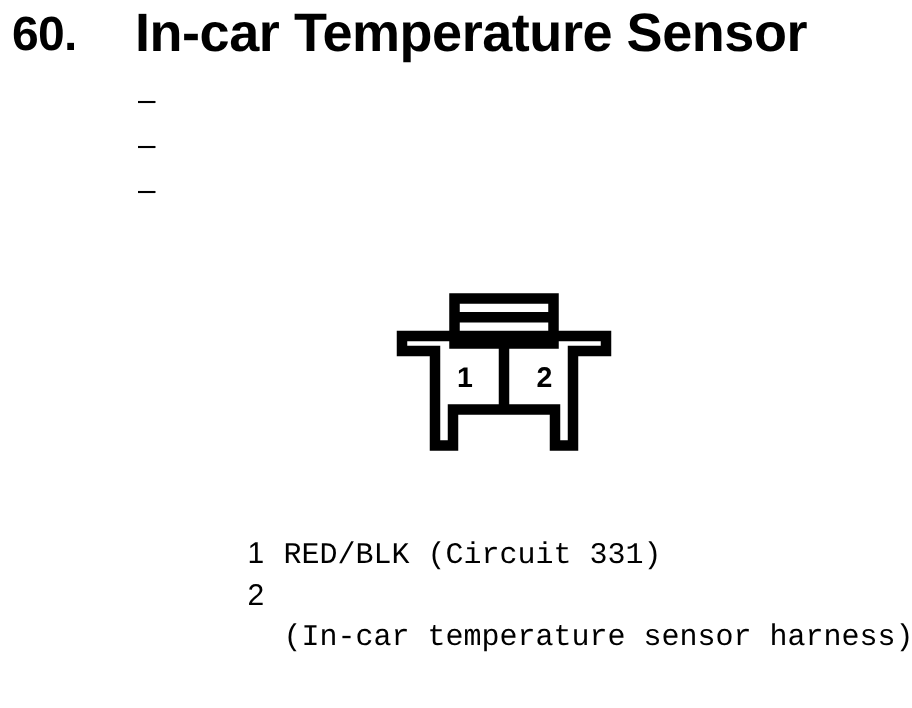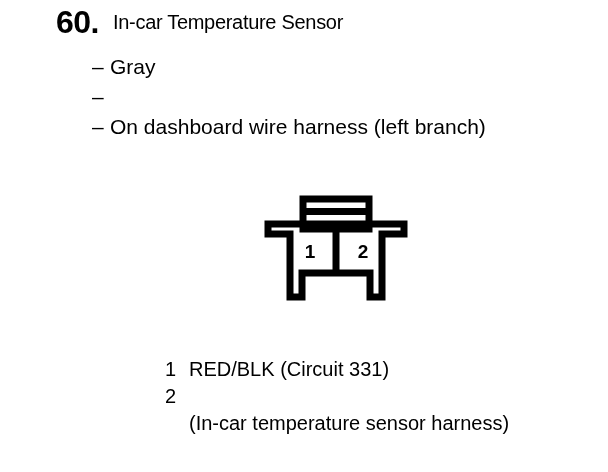--- a/index.html
+++ b/index.html
@@ -34,32 +34,30 @@
     height: 44px;
   }
   .header-number {
     position: absolute;
     left: 8px;
     top: 0;
     font-size: 32px;
     font-weight: bold;
     letter-spacing: -0.5px;
     line-height: 40px;
-    margin-left: 48px;
   }
   .header-title {
     position: absolute;
     left: 90px;
     top: 0;
-    font-size: 20px;
-    font-weight: normal;
+    font-size: 36px;
+    font-weight: bold;
     letter-spacing: -0.3px;
     line-height: 40px;
     white-space: nowrap;
-    margin-left: 23px;
   }
 
   
   .bullets {
     position: absolute;
     left: 92px;
     top: 52px;
     width: 500px;
   }
   .bullet-row {
@@ -108,49 +106,48 @@
     font-size: 20px;
     line-height: 27px;
     white-space: nowrap;
   }
   .legend-num {
     width: 24px;
     flex: 0 0 24px;
   }
   .legend-text {
     flex: 0 0 auto;
+    font-family: Liberation Mono, monospace;
   }
   .legend-row.cont .legend-num {
     visibility: hidden;
   }
 </style>
 </head>
 <body>
 
 <div class="sheet">
 
   <div class="header">
     <span class="header-number">60.</span>
     <span class="header-title">In-car Temperature Sensor</span>
   </div>
 
   <div class="bullets">
 
     <div class="bullet-row">
       <span class="bullet-dash">–</span>
-      <span class="bullet-text">Gray</span>
     </div>
 
     <div class="bullet-row">
       <span class="bullet-dash">–</span>
     </div>
 
     <div class="bullet-row">
       <span class="bullet-dash">–</span>
-      <span class="bullet-text">On dashboard wire harness (left branch)</span>
     </div>
 
   </div>
 
   <div class="connector-wrap">
     <svg class="connector-svg" width="160" height="115" viewBox="0 0 160 115" xmlns="http://www.w3.org/2000/svg">
 
       <g>
         <rect x="45" y="6" width="66" height="30" fill="none" stroke="#000000" stroke-width="7"></rect>
         <line x1="45" y1="18.5" x2="111" y2="18.5" stroke="#000000" stroke-width="7"></line>

